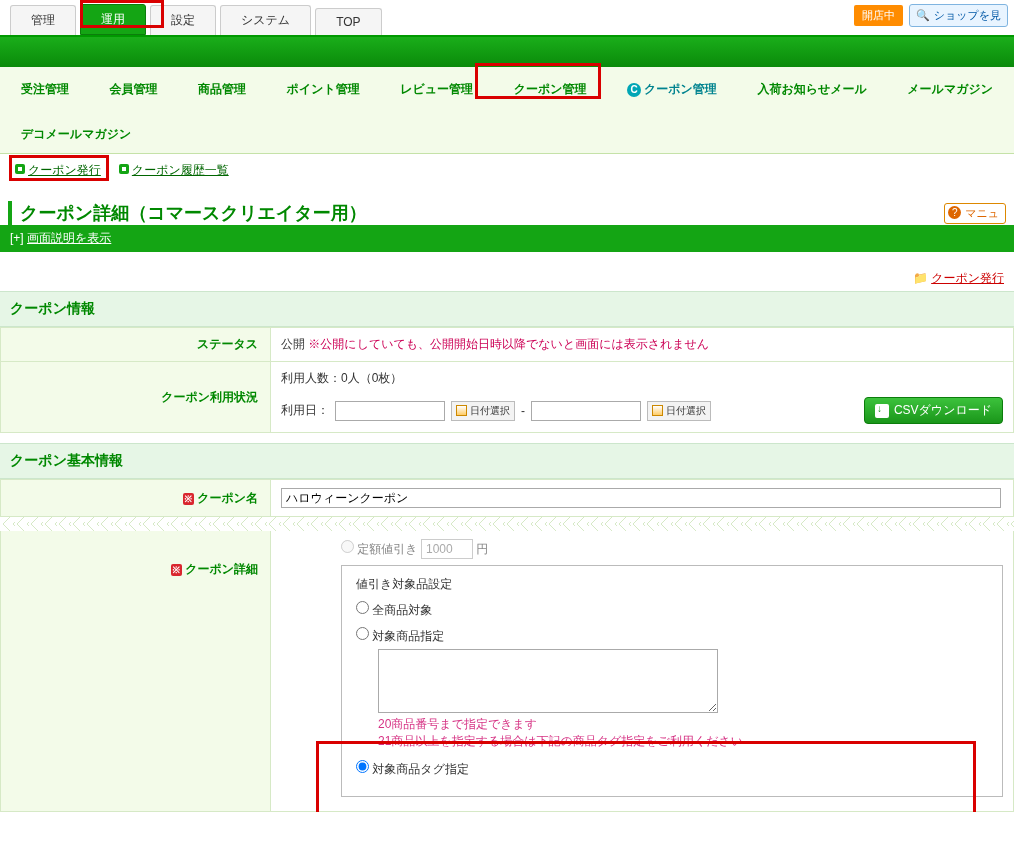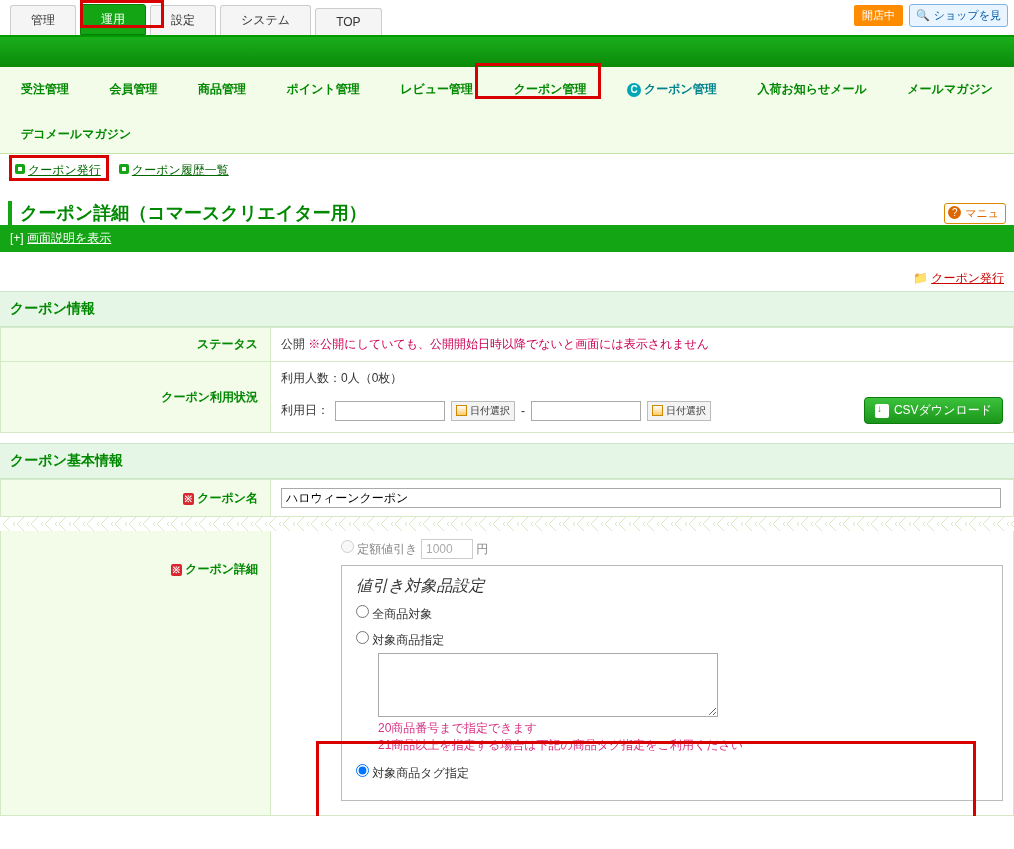--- a/index.html
+++ b/index.html
@@ -66,21 +66,21 @@
 
   
   .ragged{ height:14px; background:
     repeating-linear-gradient(135deg,#fff 0 6px,#d6e9c6 6px 7px),
     repeating-linear-gradient(45deg,#fff 0 6px,#d6e9c6 6px 7px);
     background-size:14px 7px,14px 7px; background-position:0 0,0 7px; background-repeat:repeat-x,repeat-x;}
   .ragged-row td, .ragged-row th{ border-top:none !important;}
 
   
   .fs{ border:1px solid #bbb; margin:6px 0 6px 60px; padding:10px 14px 14px 14px; }
-  .fs .legend{ font-size:16px; margin-bottom:6px;font-style:italic;}
+  .fs .legend{ font-size:12px; margin-bottom:6px;}
   .fs label{ display:block; margin:8px 0 4px 0;}
   .fs textarea{ width:340px; height:64px; border:1px solid #aaa;}
   .upper-mini{ margin-left:60px; color:#888;}
   .upper-mini .mini-in{ width:52px; border:1px solid #ccc; color:#aaa;}
 </style>
 </head>
 <body>
 
 <div class="top-tabs" style="position:relative;">
   <div class="top-tab">管理</div>

